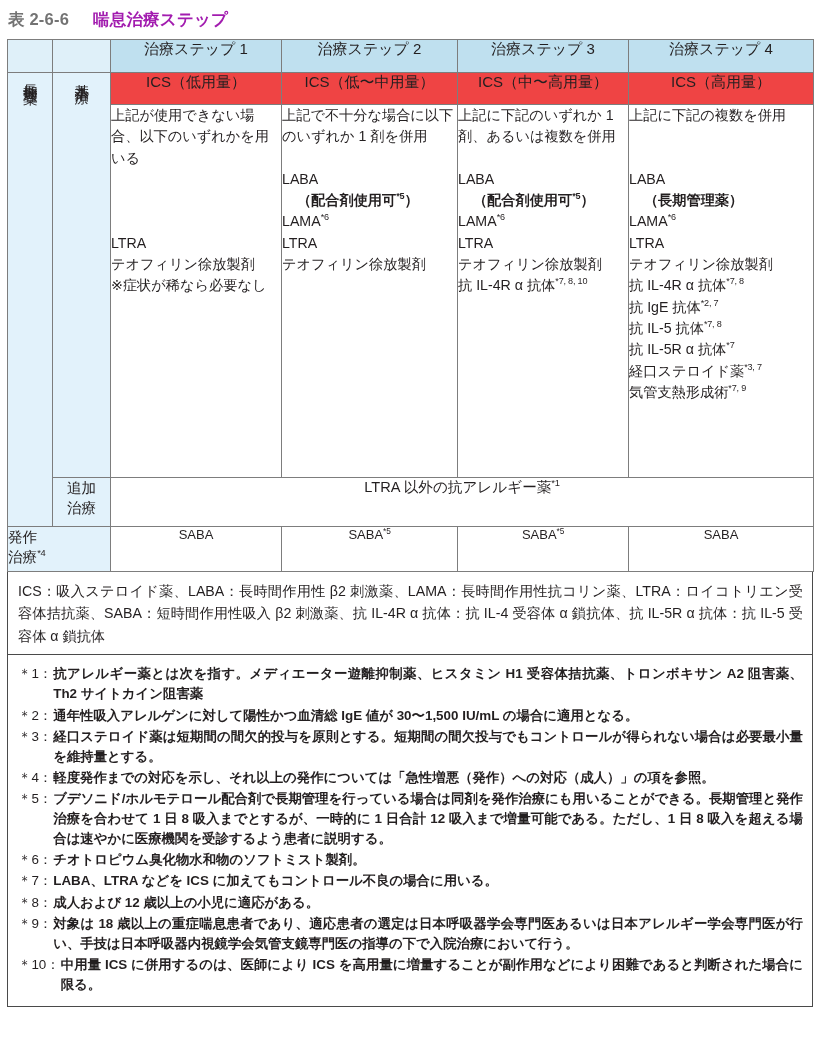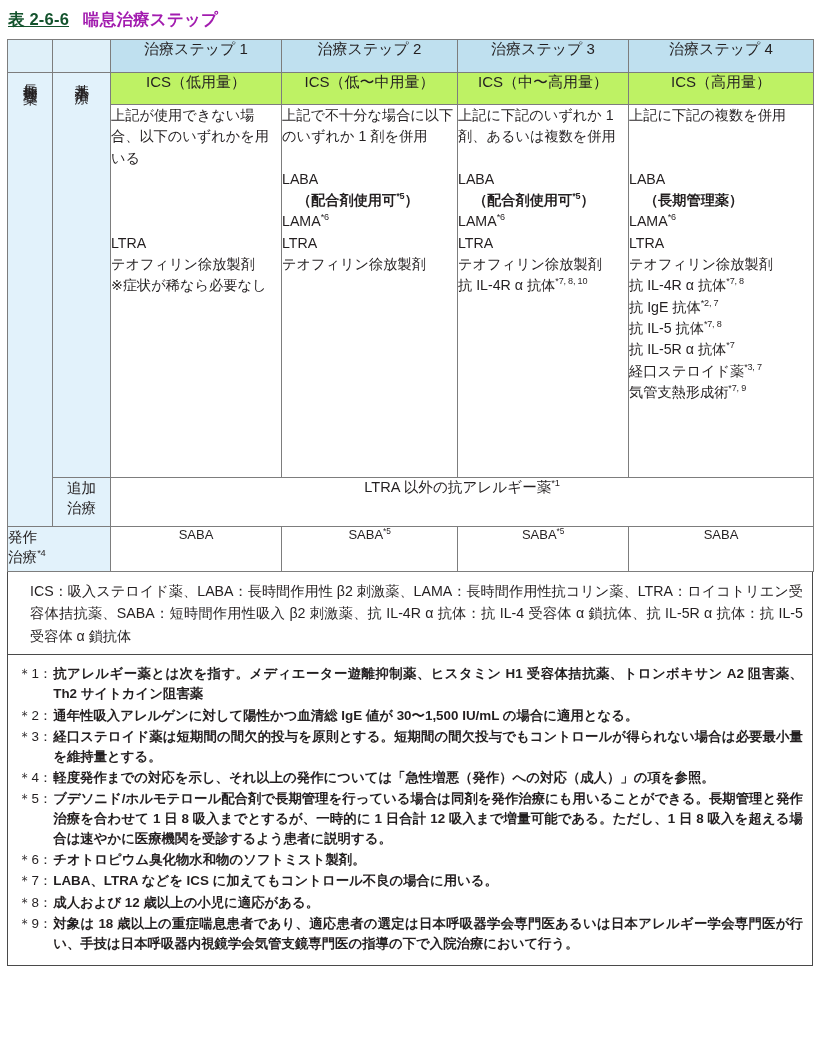--- a/index.html
+++ b/index.html
@@ -12,21 +12,21 @@
   }
   .page{position:relative;width:820px;height:1045px;box-sizing:border-box;}
 
   
   .title-row{
     display:flex;align-items:baseline;
     padding:9px 0 8px 8px;
     font-size:16.5px;font-weight:bold;
     letter-spacing:.2px;
   }
-  .title-num{color:#14532d;margin-right:14px;text-decoration:underline;}
+  .title-num{color:#737373;margin-right:24px;}
   .title-txt{color:#a21caf;}
 
   
   table.steps{
     border-collapse:collapse;
     width:806px;
     margin-left:7px;
     table-layout:fixed;
     font-size:14.2px;
     border-radius:18px;
@@ -39,21 +39,21 @@
   }
   .hdr{
     background:#bfe0ef;
     text-align:center;
     height:32px;
     vertical-align:middle;
     font-size:15px;
   }
   .hdr-blank{background:#dff0f9;}
   .ics{
-    background:#bef264;
+    background:#ef4444;
     text-align:center;
     height:31px;
     vertical-align:middle;
     font-size:15px;
   }
   .lblcol{background:#e2f2fb;}
   .vtxt{
     writing-mode:vertical-rl;
     text-orientation:upright;
     margin:0 auto;
@@ -87,21 +87,21 @@
   .attack-label{
     background:#e2f2fb;vertical-align:middle;
     font-size:14.6px;line-height:1.38;padding-left:8px;
   }
   .attack-cell{text-align:center;vertical-align:middle;font-size:13px;}
 
   
   .abbrev{
     width:806px;margin-left:7px;box-sizing:border-box;
     border:1px solid #4a4a4a;border-top:none;
-    padding:8px 9px 7px 22px;
+    padding:8px 9px 7px 10px;
     font-size:14.2px;line-height:1.58;
     text-align:justify;
   }
   
   .notes{
     width:806px;margin-left:7px;box-sizing:border-box;
     border:1px solid #4a4a4a;border-top:none;
     padding:9px 9px 10px 10px;
     font-size:13.4px;line-height:1.5;
   }
@@ -266,15 +266,19 @@
       <span class="note-body">LABA、LTRA などを ICS に加えてもコントロール不良の場合に用いる。</span>
     </div>
     <div class="note">
       <span class="note-mark">＊8：</span>
       <span class="note-body">成人および 12 歳以上の小児に適応がある。</span>
     </div>
     <div class="note">
       <span class="note-mark">＊9：</span>
       <span class="note-body">対象は 18 歳以上の重症喘息患者であり、適応患者の選定は日本呼吸器学会専門医あるいは日本アレルギー学会専門医が行い、手技は日本呼吸器内視鏡学会気管支鏡専門医の指導の下で入院治療において行う。</span>
     </div>
+    <div class="note">
+      <span class="note-mark">＊10：</span>
+      <span class="note-body">中用量 ICS に併用するのは、医師により ICS を高用量に増量することが副作用などにより困難であると判断された場合に限る。</span>
+    </div>
   </div>
 
 </div>
 
 </body></html>

